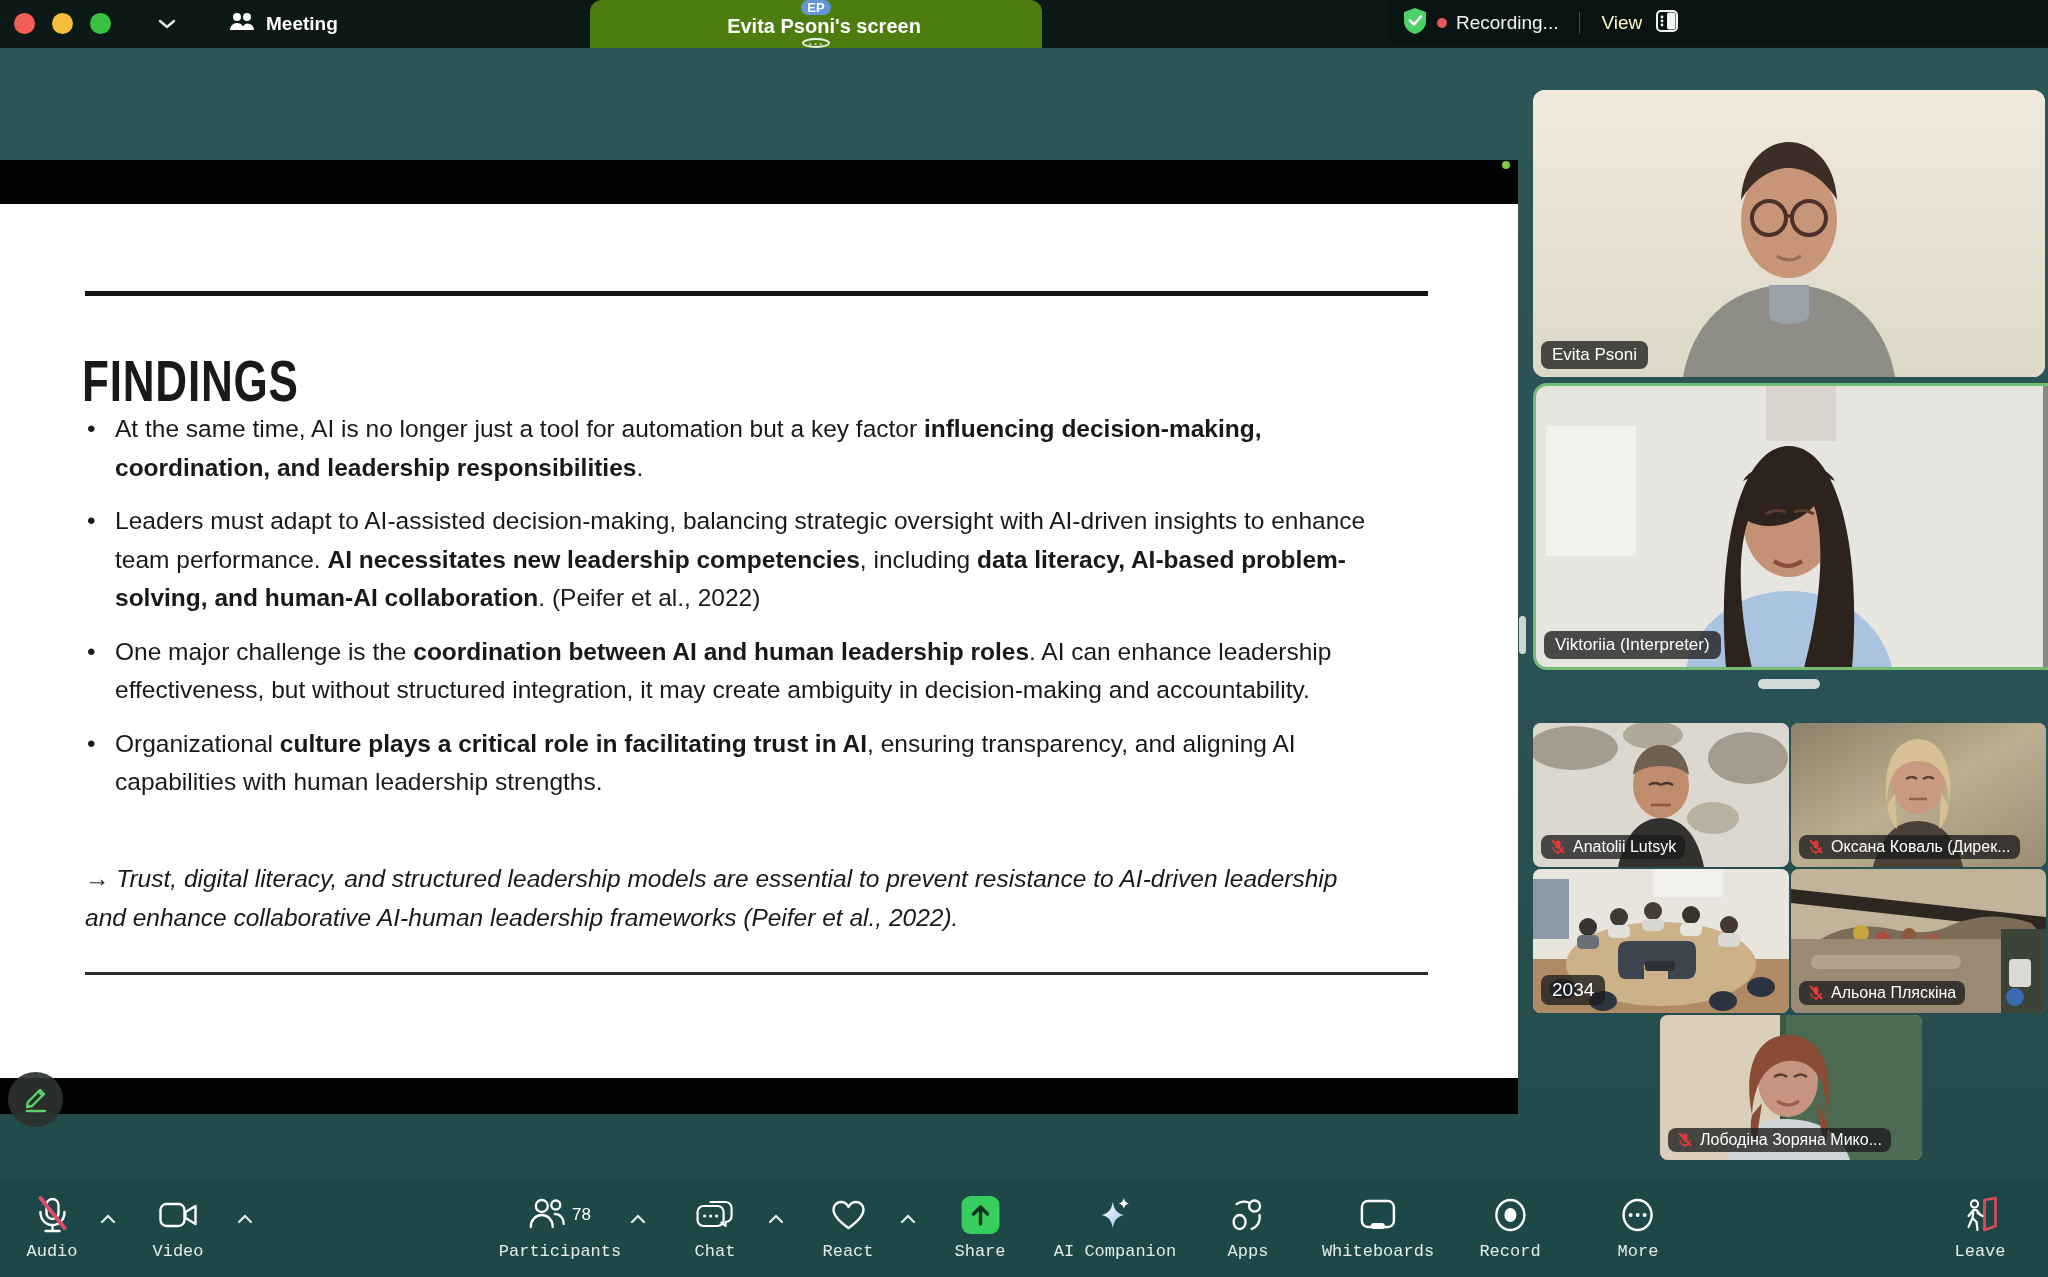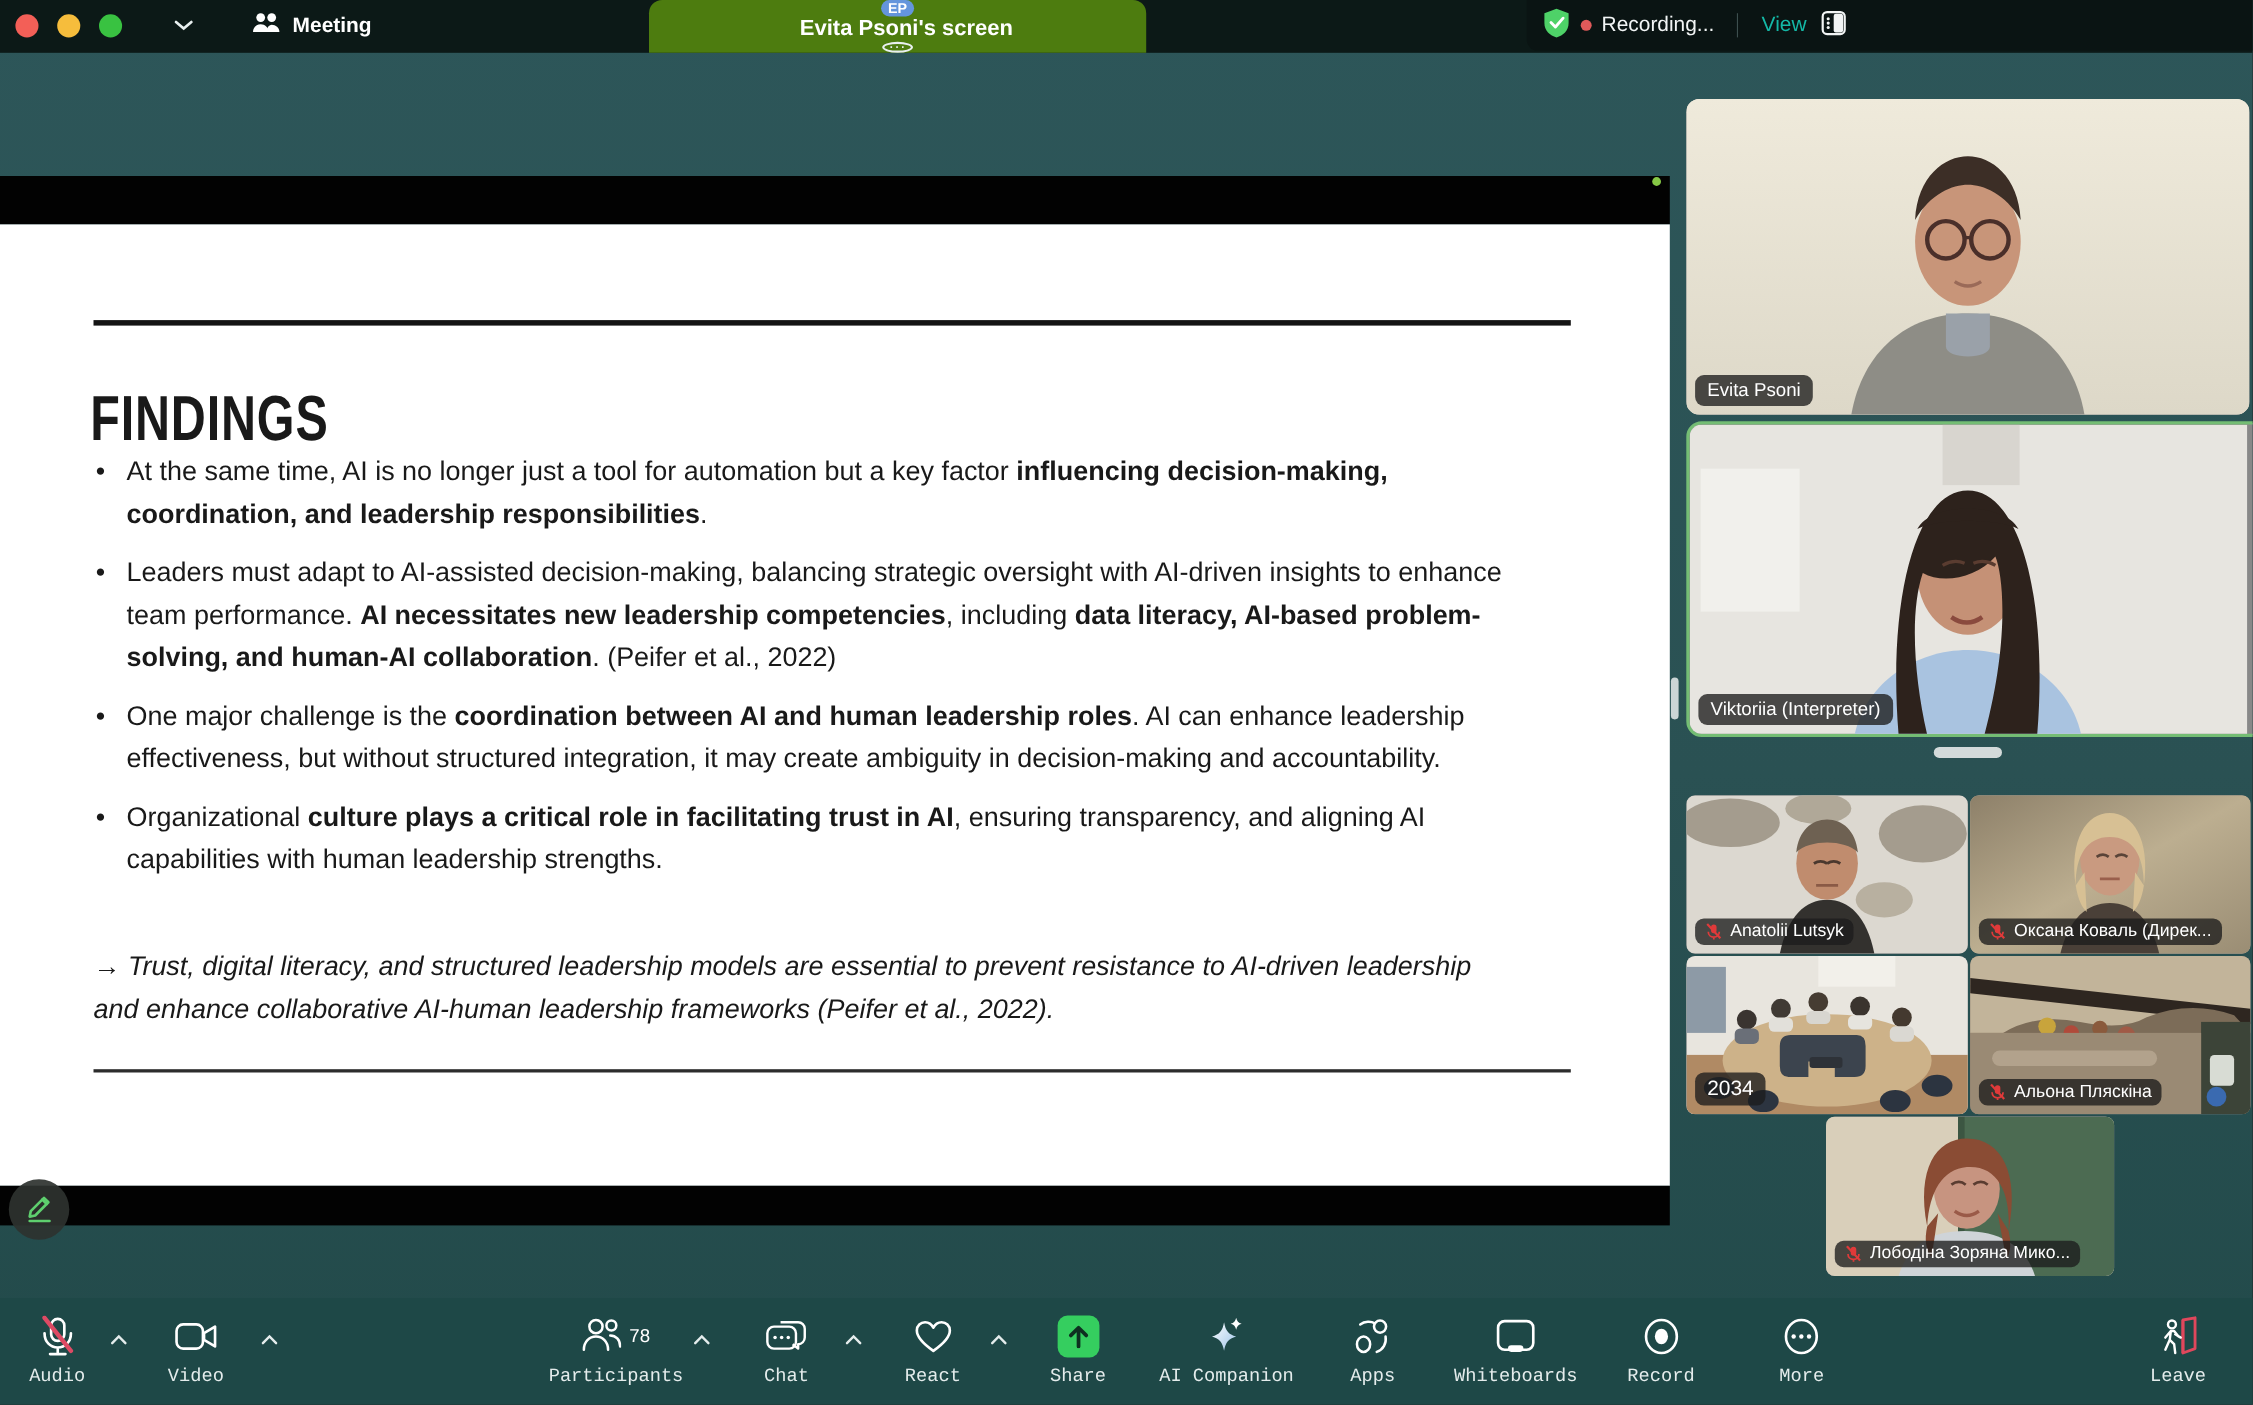--- a/index.html
+++ b/index.html
@@ -15,21 +15,21 @@
   .tb-chevdown{position:absolute;left:158px;top:16px;}
   .meeting-tab{position:absolute;left:228px;top:6px;height:36px;display:flex;align-items:center;gap:10px;color:#fff;font-weight:700;font-size:19px;}
   .active-tab{position:absolute;left:590px;top:0;width:452px;height:48px;background:#4d7c0f;border-radius:12px 12px 0 0;display:flex;align-items:center;padding:0 18px;box-sizing:border-box;flex-direction:column;}
   .ep-badge{width:30px;height:30px;border-radius:8px;background:#6495dc;color:#fff;font-size:13px;font-weight:700;display:flex;align-items:center;justify-content:center;}
   .active-tab .tab-label{margin-left:16px;color:#fff;font-weight:700;font-size:20px;flex:1;}
   .ellipsis-btn{width:28px;height:28px;border-radius:50%;border:2px solid #e9f0f0;display:flex;align-items:center;justify-content:center;color:#e9f0f0;font-size:15px;letter-spacing:1px;line-height:0;padding-bottom:6px;box-sizing:border-box;}
   .rec-cluster{position:absolute;left:1388px;top:0;width:660px;height:46px;background:#0a1413;border-radius:0 0 0 10px;display:flex;align-items:center;padding-left:14px;box-sizing:border-box;gap:9px;}
   .rec-dot{width:10px;height:10px;border-radius:50%;background:#e05a5a;}
   .rec-label{color:#f2f5f5;font-size:19px;}
   .vsep{width:1px;height:22px;background:#3d4f4e;margin:0 12px;}
-  .view-label{color:#14b8a6;font-size:19px;}
+  .view-label{color:#fef9c3;font-size:19px;}
   
   .bar-black-top{position:absolute;left:0;top:160px;width:1518px;height:44px;background:#020202;}
   .green-dot{position:absolute;left:1502px;top:161px;width:8px;height:8px;border-radius:50%;background:#86c846;}
   .slide{position:absolute;left:0;top:204px;width:1518px;height:874px;background:#ffffff;color:#191919;}
   .bar-black-bot{position:absolute;left:0;top:1078px;width:1518px;height:36px;background:#020202;}
   .rule-top{position:absolute;left:85px;top:87px;width:1343px;height:5px;background:#141414;}
   .slide-title{position:absolute;left:82px;top:104px;font-size:58px;font-weight:700;letter-spacing:1px;transform:scaleX(0.76);transform-origin:left center;white-space:nowrap;}
   .bullets{position:absolute;left:85px;top:206px;width:1290px;margin:0;padding:0;list-style:none;font-size:24.5px;line-height:38.5px;}
   .bullets li{position:relative;padding-left:30px;margin-bottom:15px;}
   .bullets li::before{content:"•";position:absolute;left:2px;top:0;}

